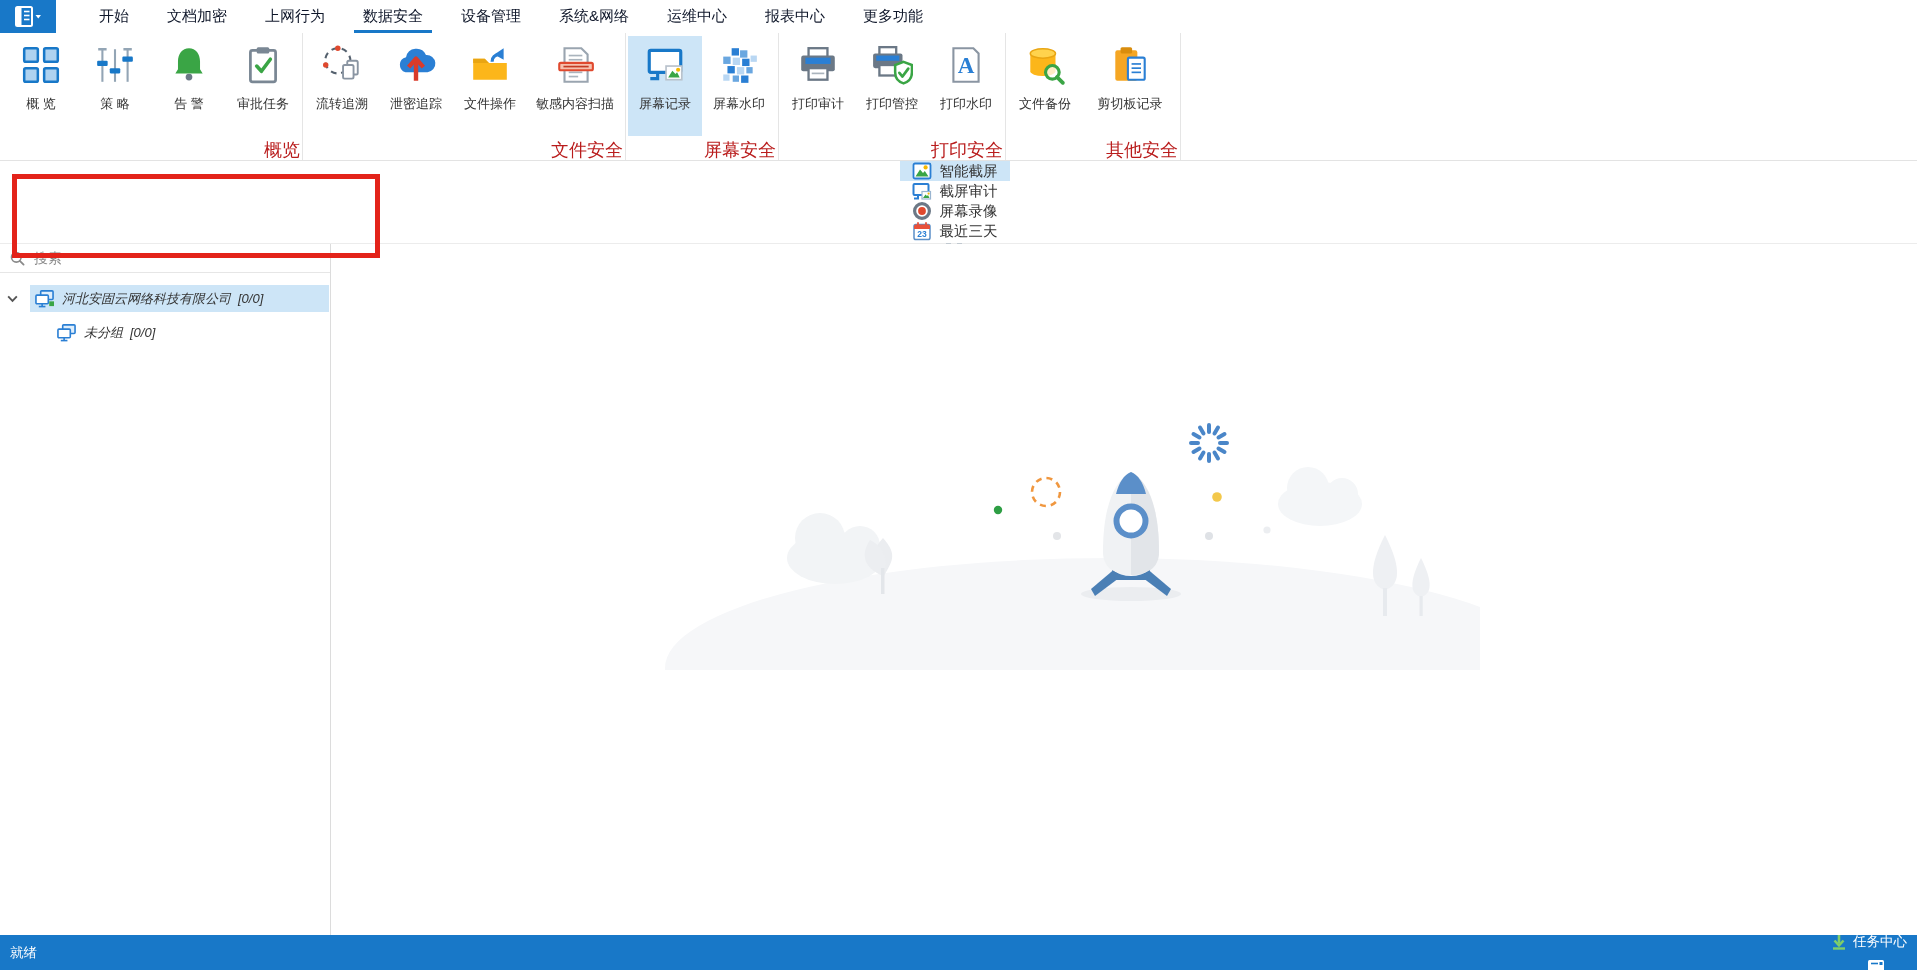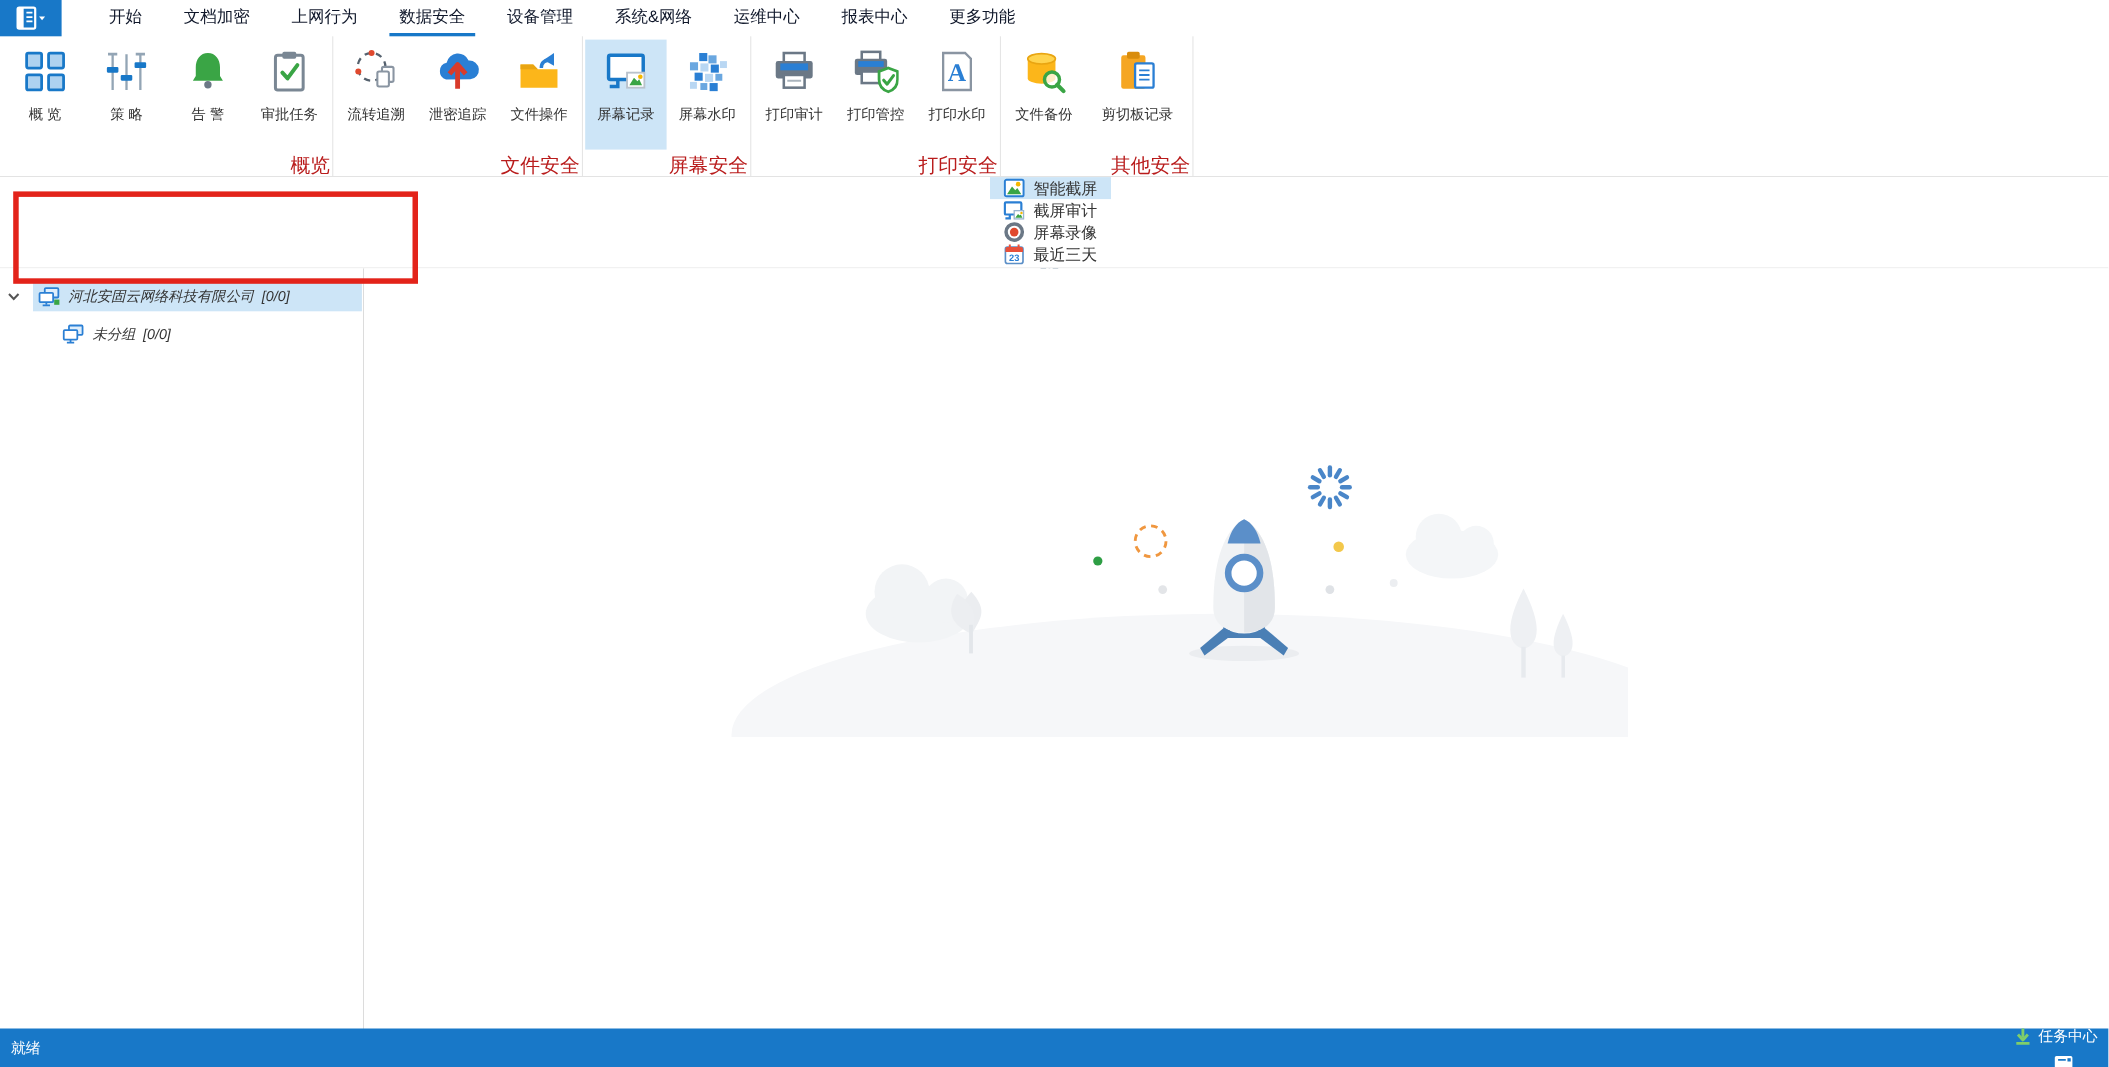--- a/index.html
+++ b/index.html
@@ -164,20 +164,33 @@
         <div class="rbtn">
           <span class="ric">
             <svg viewBox="0 0 40 40" width="42" height="42">
               <path d="M30 10 C24 10 22 13 22 17" fill="none" stroke="#2a7fd4" stroke-width="3"></path>
               <path d="M33 4 L24 10 L33 15 Z" fill="#2a7fd4"></path>
               <path d="M4 14 L4 34 L36 34 L36 18 L19 18 L15 14 Z" fill="#fcb61a"></path>
               <path d="M4 14 L15 14 L19 18 L4 18 Z" fill="#e9a512"></path>
             </svg></span>
           <span class="rlabel">文件操作</span>
         </div>
+        <div class="rbtn wide">
+          <span class="ric">
+            <svg viewBox="0 0 40 40" width="42" height="42">
+              <path d="M10 4 L26 4 L32 10 L32 36 L10 36 Z" fill="#fff" stroke="#9aa5b0" stroke-width="2"></path>
+              <line x1="14" y1="11" x2="27" y2="11" stroke="#aab4bd" stroke-width="1.6"></line>
+              <line x1="14" y1="15" x2="27" y2="15" stroke="#aab4bd" stroke-width="1.6"></line>
+              <line x1="14" y1="27" x2="27" y2="27" stroke="#aab4bd" stroke-width="1.6"></line>
+              <line x1="14" y1="31" x2="23" y2="31" stroke="#aab4bd" stroke-width="1.6"></line>
+              <rect x="5" y="18" width="32" height="7" rx="1.5" fill="#f6c0ad" stroke="#e0492e" stroke-width="2"></rect>
+              <line x1="9" y1="21.5" x2="33" y2="21.5" stroke="#c23a22" stroke-width="1.6"></line>
+            </svg></span>
+          <span class="rlabel">敏感内容扫描</span>
+        </div>
       </div>
       <div class="rgroup-label">文件安全</div>
     </div>
 
     <div class="rgroup">
       <div class="rbtns">
         <div class="rbtn active">
           <span class="ric">
             <svg viewBox="0 0 40 40" width="42" height="42">
               <rect x="5" y="6" width="30" height="21" rx="1.5" fill="#fff" stroke="#1878c8" stroke-width="3"></rect>
@@ -344,20 +357,29 @@
           <polygon points="13.5,1.5 21.5,4.5 15,10" fill="#18b2b2"></polygon>
         </svg>
         </span>
       <span>刷新</span>
     </div>
   </div>
 
   <div class="body-row">
 
     <div class="sidebar">
+      <div class="search-row">
+        <span style="display:flex">
+          <svg width="15" height="15" viewBox="0 0 15 15">
+            <circle cx="6.3" cy="6.3" r="4.8" fill="none" stroke="#8a8a8a" stroke-width="1.6"></circle>
+            <line x1="9.8" y1="9.8" x2="13.6" y2="13.6" stroke="#8a8a8a" stroke-width="1.8" stroke-linecap="round"></line>
+          </svg>
+          </span>
+        <input type="text" placeholder="搜索" style="">
+      </div>
       <div class="tree">
         <div class="tree-row">
           <span class="hl"></span>
           <span class="tree-caret">
             <svg width="13" height="13" viewBox="0 0 12 12">
                 <path d="M2 4 L6 8.2 L10 4" fill="none" stroke="#555" stroke-width="1.7"></path>
               </svg>
           </span>
           <span class="tree-ic">
             <svg width="21" height="19" viewBox="0 0 22 20">

